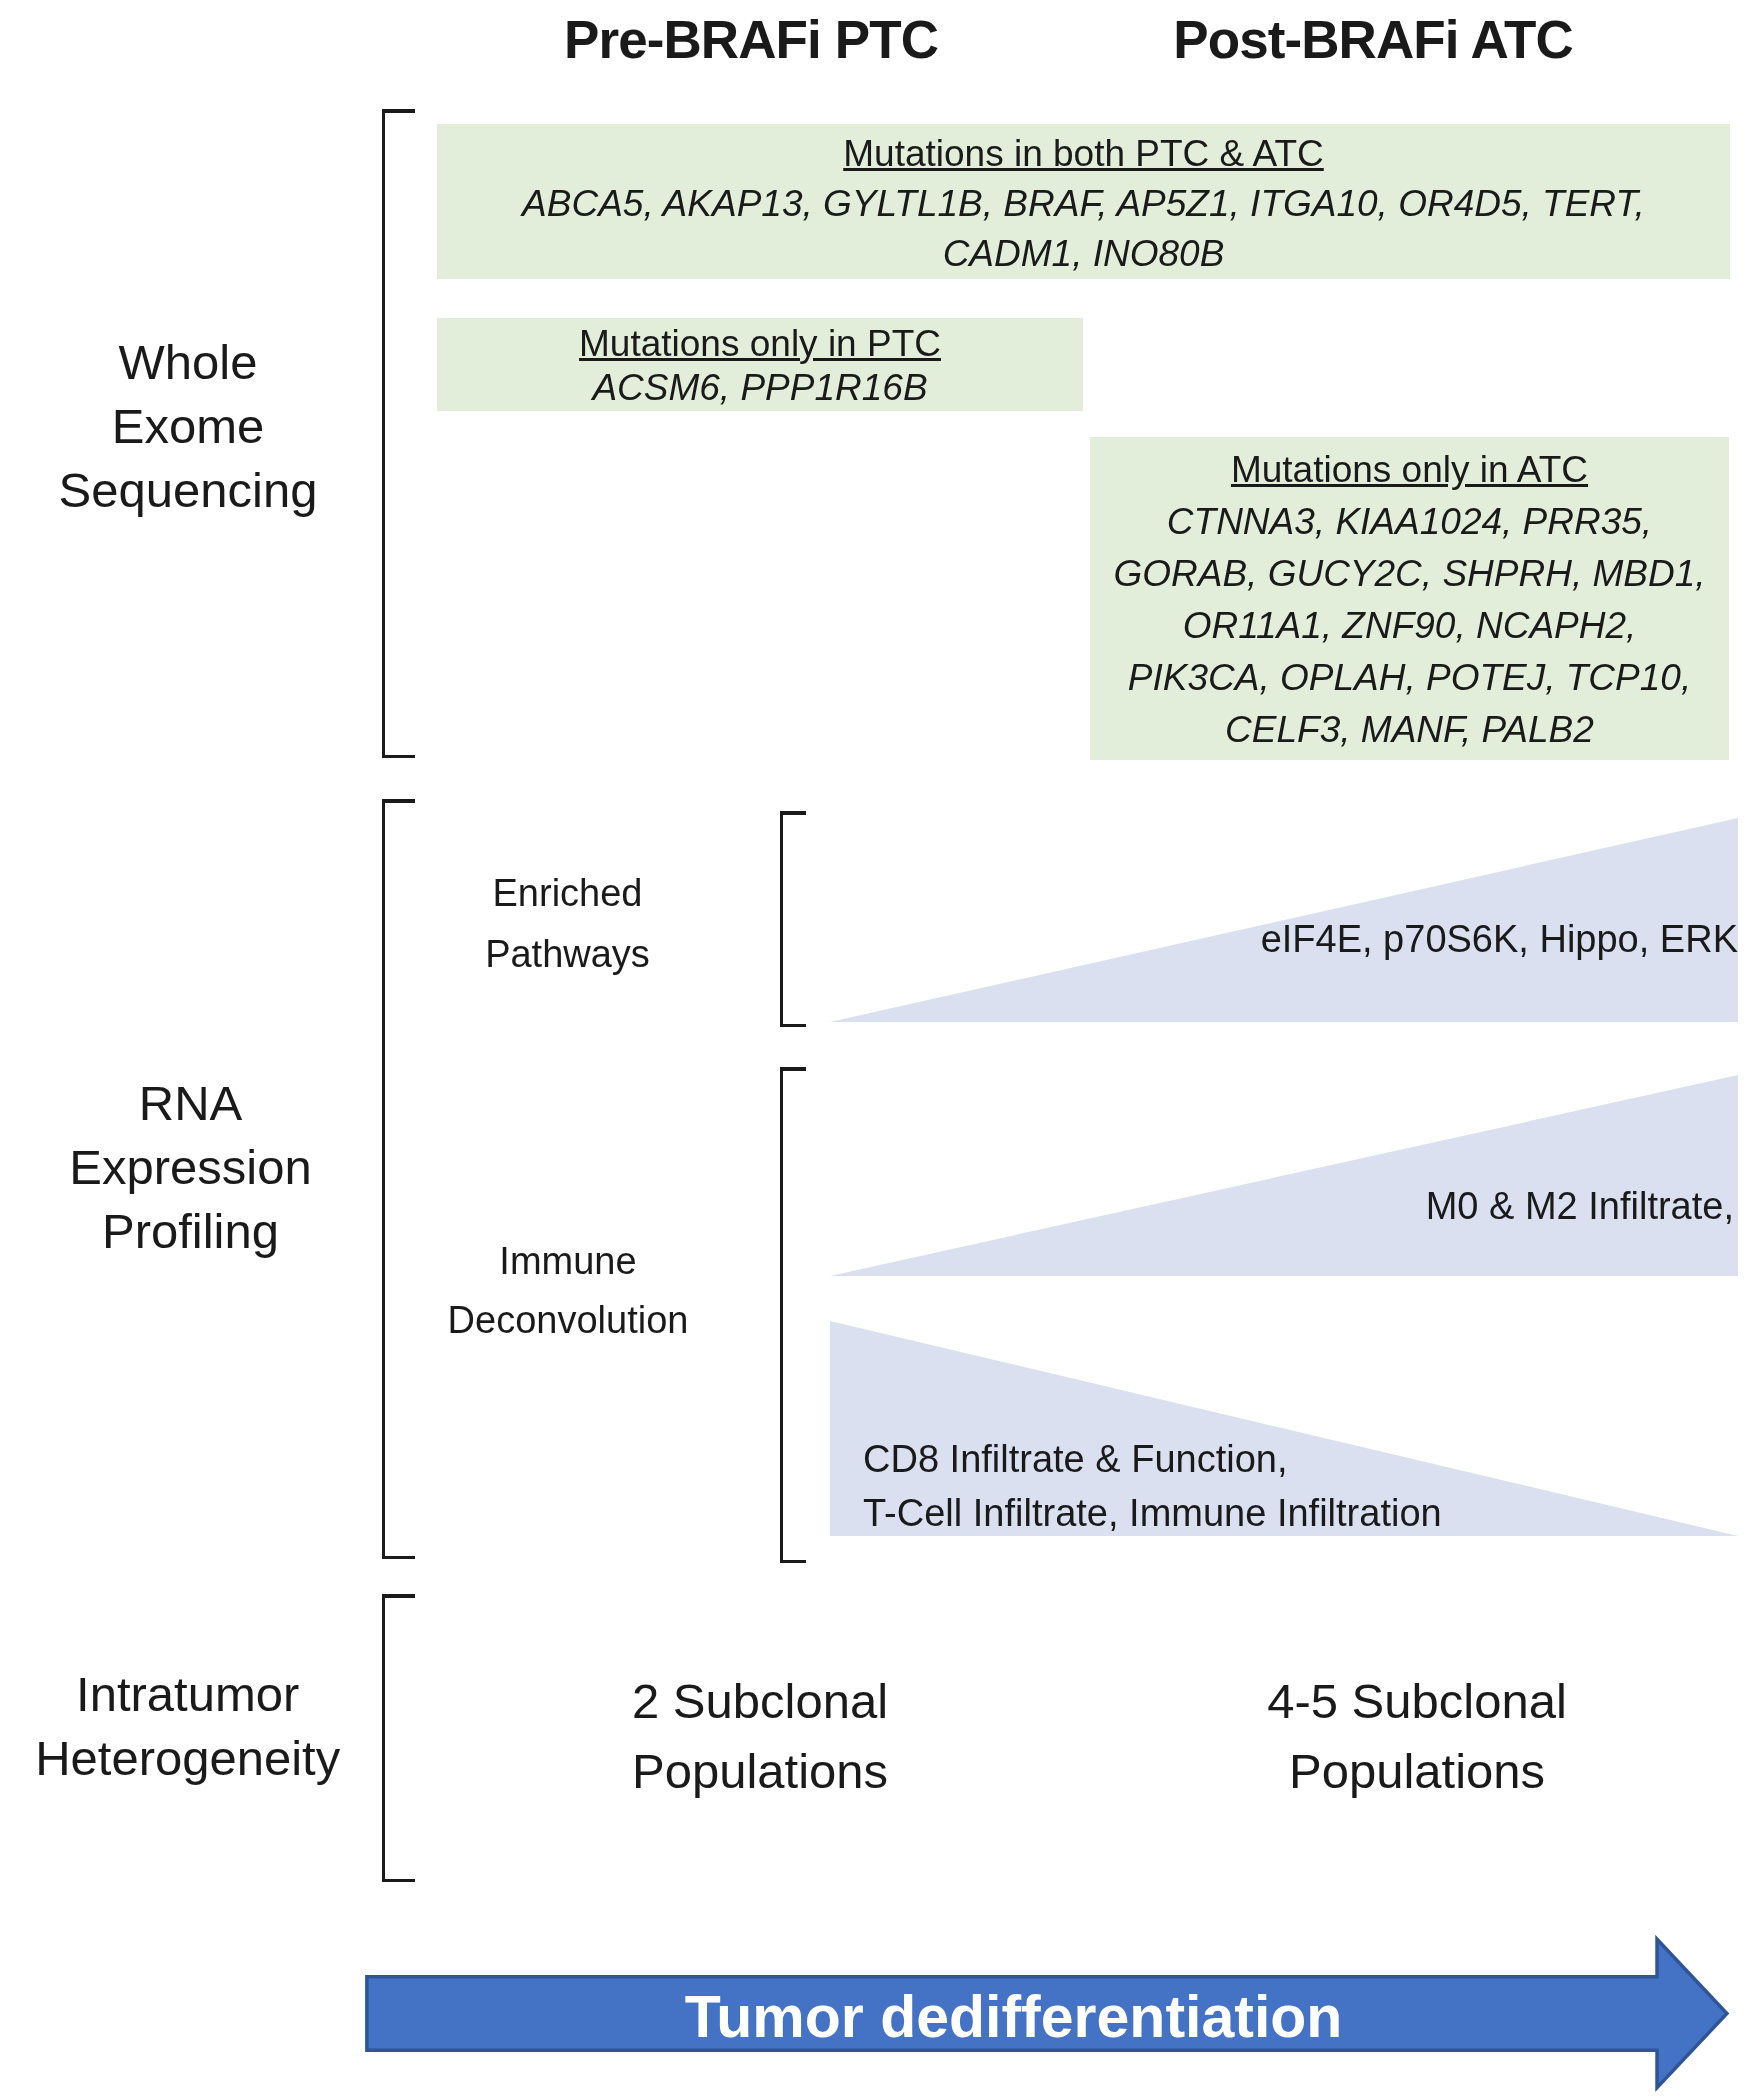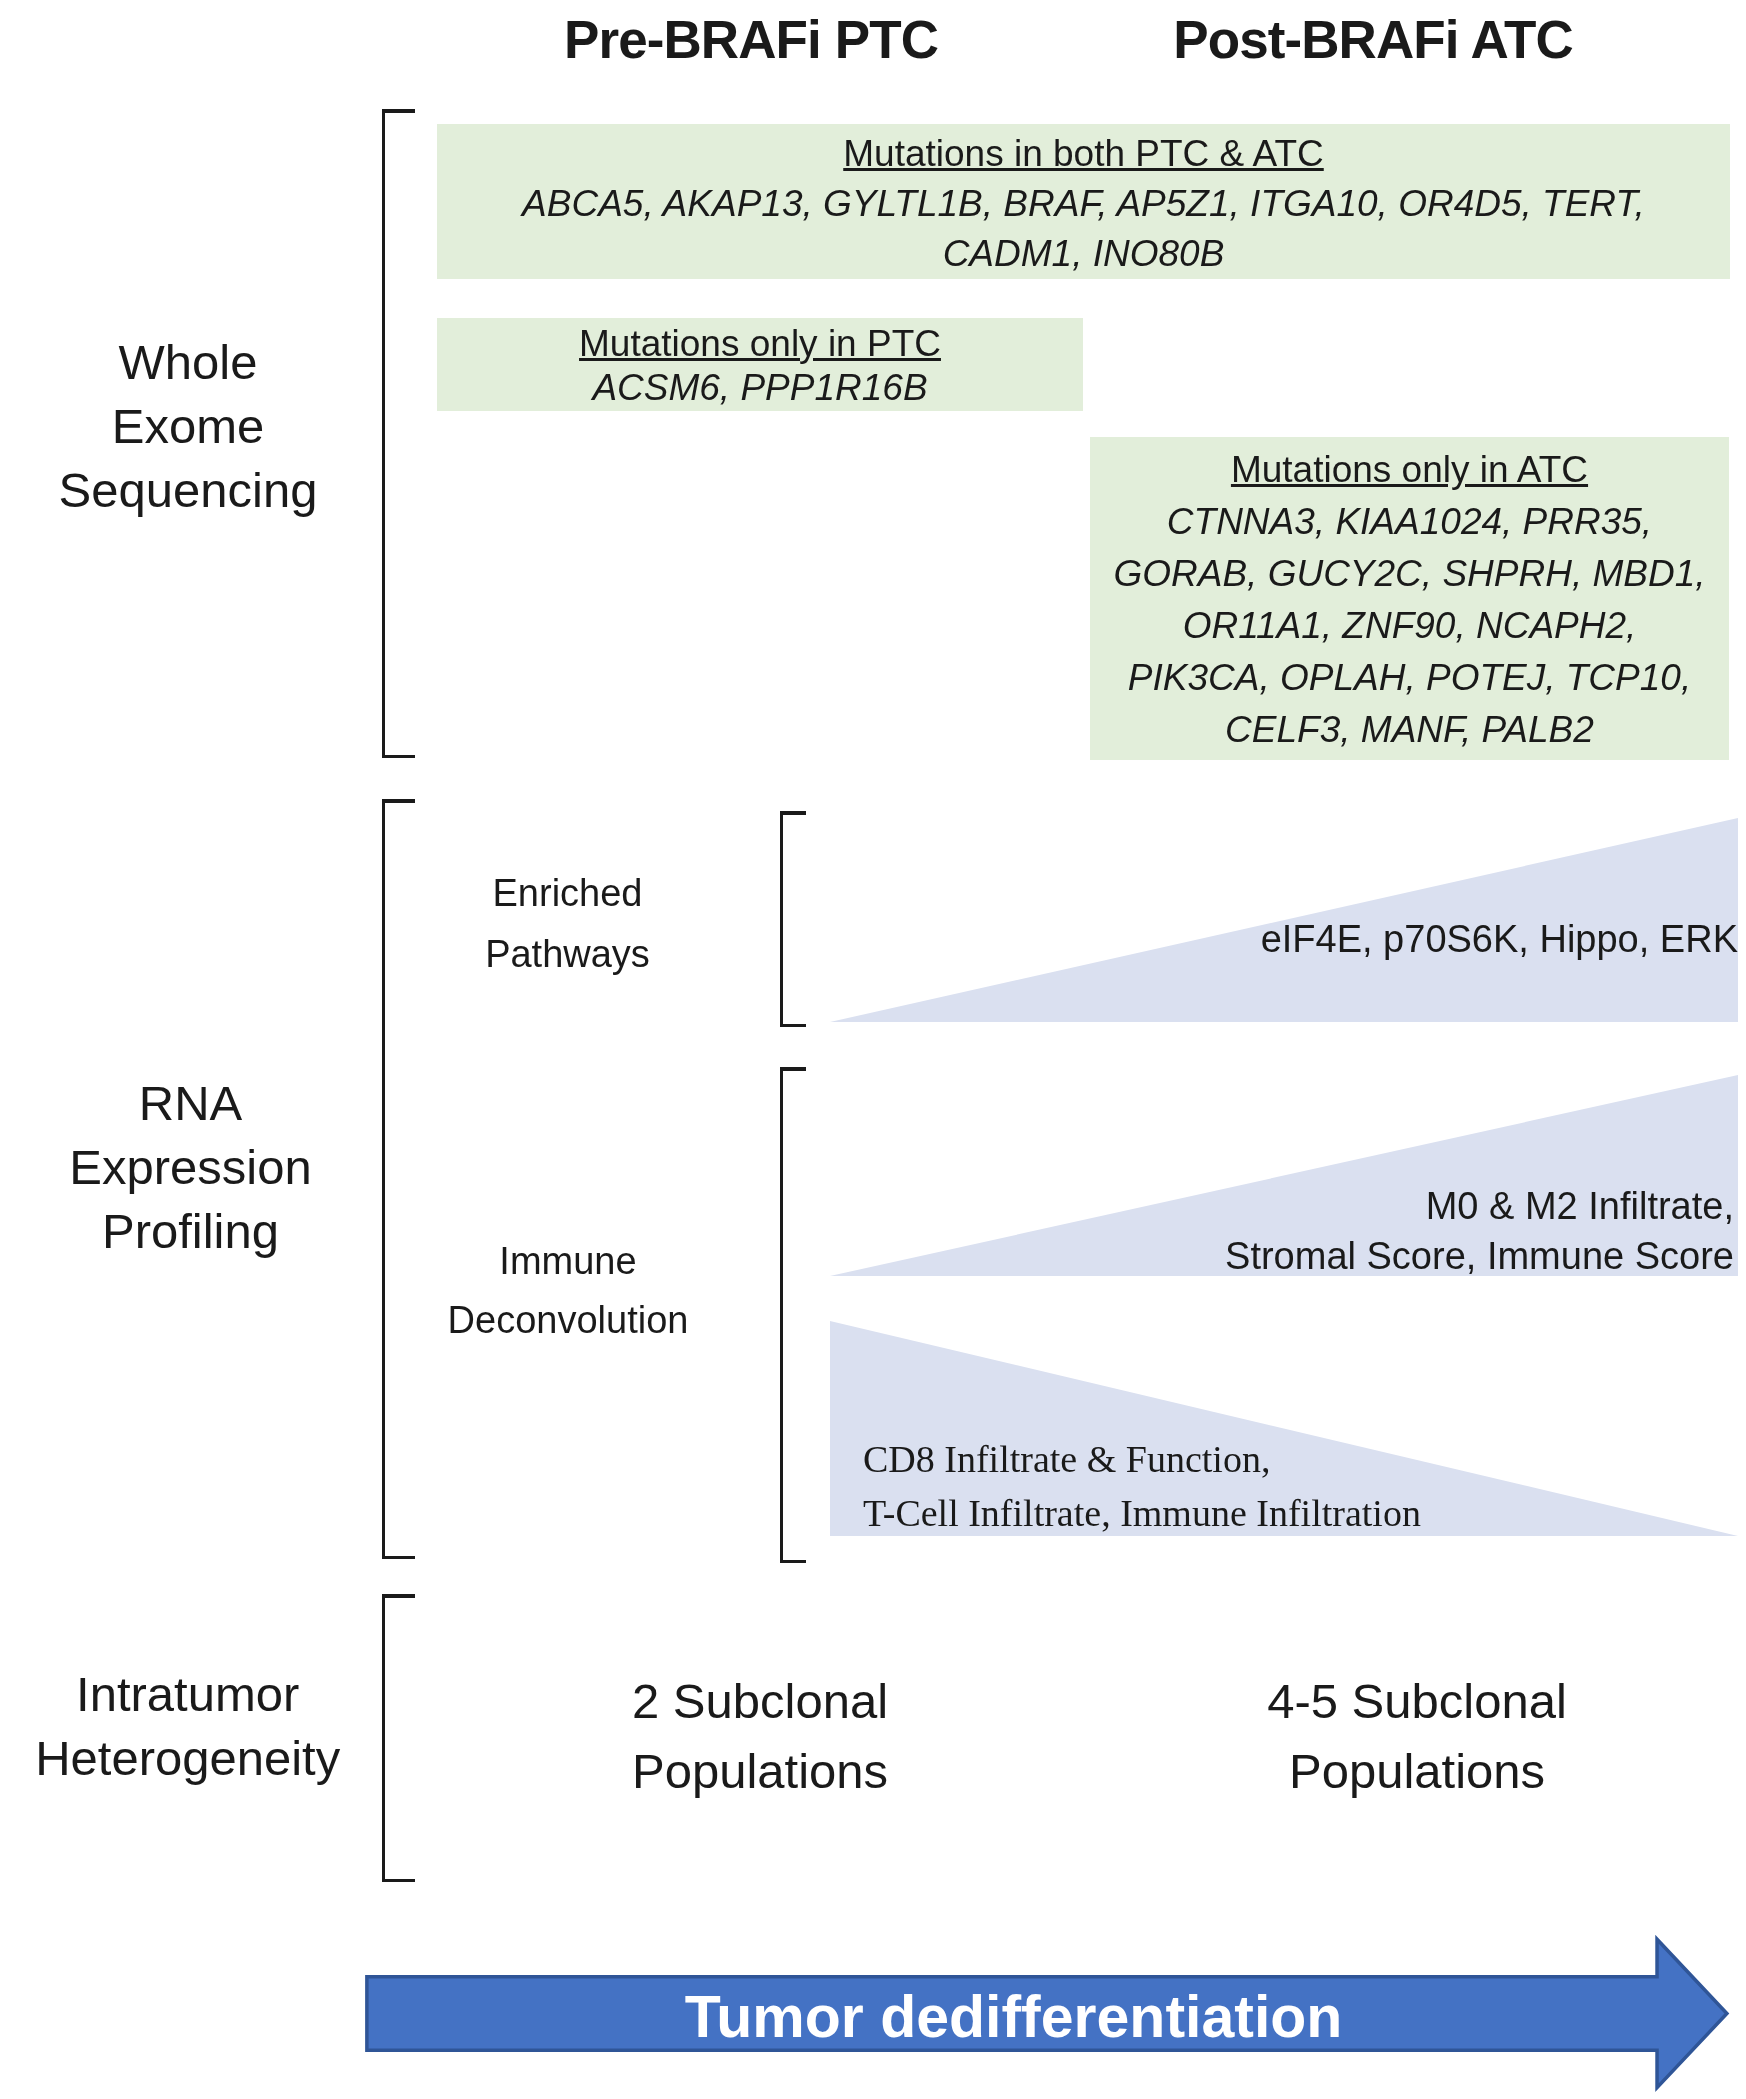--- a/index.html
+++ b/index.html
@@ -89,23 +89,22 @@
 
   <div class="abs tri tri-up" style="left:830px;top:818px;width:908px;height:204px;"></div>
   <div class="abs tri tri-up" style="left:830px;top:1075px;width:908px;height:201px;"></div>
   <div class="abs tri tri-down" style="left:830px;top:1321px;width:908px;height:215px;"></div>
 
   <div class="abs tri-text" style="left:865px;top:910px;width:873px;text-align:right;line-height:58px;">
     <div>eIF4E, p70S6K, Hippo, ERK</div>
   </div>
   <div class="abs tri-text" style="left:865px;top:1181px;width:869px;text-align:right;line-height:50px;">
     <div>M0 &amp; M2 Infiltrate,</div>
-    <div>Stromal Score, Immune Score</div>
   </div>
-  <div class="abs tri-text" style="left:863px;top:1432px;width:873px;text-align:left;line-height:54px;font-family:Liberation Serif, serif;">
+  <div class="abs tri-text" style="left:863px;top:1432px;width:873px;text-align:left;line-height:54px;">
     <div>CD8 Infiltrate &amp; Function,</div>
     <div>T-Cell Infiltrate, Immune Infiltration</div>
   </div>
 
   <div class="abs center subclonal ml" style="left:498px;top:1666px;width:524px;">2 Subclonal
 Populations</div>
   <div class="abs center subclonal ml" style="left:1155px;top:1666px;width:524px;">4-5 Subclonal
 Populations</div>
 
   <svg class="abs" style="left:0;top:0;" width="1747" height="2100" viewBox="0 0 2000 2404">

